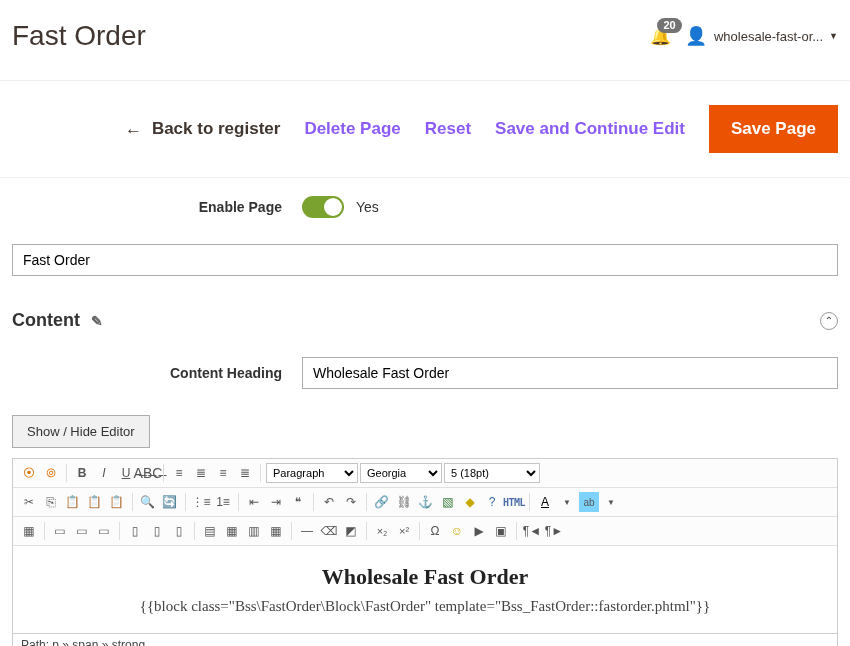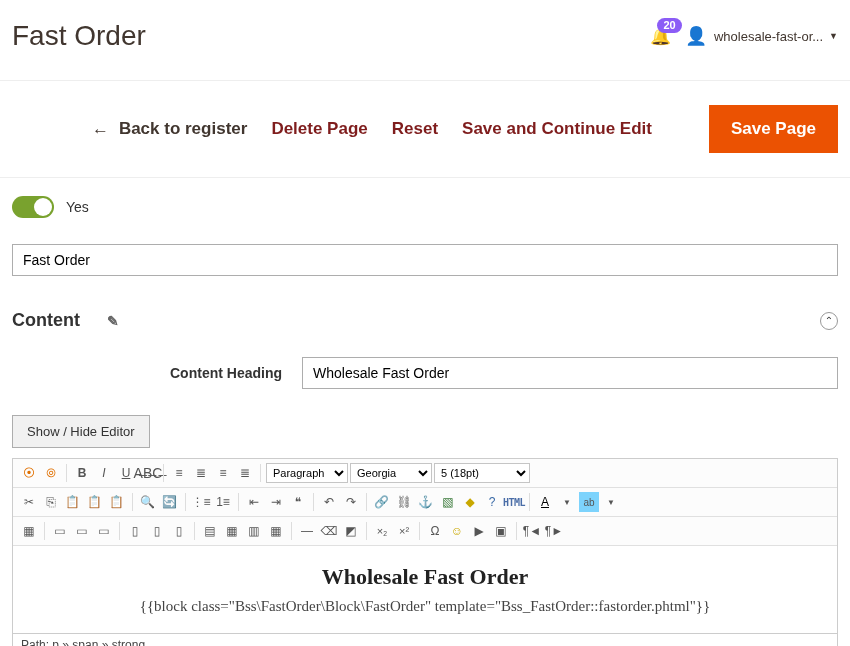--- a/index.html
+++ b/index.html
@@ -1,39 +1,39 @@
 <!DOCTYPE html>
 <html><head>
 <meta charset="utf-8">
 <style>
 * { box-sizing: border-box; margin: 0; padding: 0; }
 body { font-family: 'Helvetica Neue', Arial, sans-serif; background: #fff; color: #333; font-size: 14px; width: 850px; }
 .header { display: flex; justify-content: space-between; align-items: center; padding: 20px 12px 28px 12px; border-bottom: 1px solid #eee; }
 .page-title { font-size: 28px; font-weight: 400; color: #41362f; }
 .header-right { display: flex; align-items: center; gap: 14px; }
 .bell-wrap { position: relative; font-size: 17px; color: #41362f; }
-.badge { position: absolute; top: -8px; left: 7px; background: #8b5cf6; color: #fff; font-size: 11px; border-radius: 9px; padding: 0 6px; line-height: 15px; font-weight: 600; }
+.badge { position: absolute; top: -8px; left: 7px; background: #737373; color: #fff; font-size: 11px; border-radius: 9px; padding: 0 6px; line-height: 15px; font-weight: 600; }
 .user-wrap { display: flex; align-items: center; gap: 6px; color: #41362f; font-size: 13px; }
 .user-ico { font-size: 18px; }
 .caret { font-size: 9px; }
 .actions-bar { display: flex; align-items: center; justify-content: flex-end; gap: 24px; padding: 24px 12px; border-bottom: 1px solid #eee; }
 .back-link { display: flex; align-items: center; gap: 10px; font-size: 17px; color: #41362f; font-weight: 600; cursor: pointer; }
-.action-tbtn { font-size: 17px; font-weight: 600; color: #7f1d1d; background: none; border: none; cursor: pointer; }
-.action-save { background: #eb5202; color: #fff; border: none; font-size: 17px; font-weight: 600; padding: 14px 22px; cursor: pointer; margin-left: 33px; }
+.action-tbtn { font-size: 17px; font-weight: 600; color: #8b5cf6; background: none; border: none; cursor: pointer; }
+.action-save { background: #eb5202; color: #fff; border: none; font-size: 17px; font-weight: 600; padding: 14px 22px; cursor: pointer; }
 .form-area { padding: 18px 12px 0 12px; }
 .form-row { display: flex; align-items: center; margin-bottom: 26px; }
 .form-label { width: 290px; text-align: right; padding-right: 20px; font-size: 14px; color: #333; font-weight: 600; }
 .req { color: #e22626; margin-left: 4px; }
 .form-field { flex: 1; }
 input.text { width: 100%; border: 1px solid #adadad; padding: 7px 10px; font-size: 14px; }
 .toggle-wrap { display: flex; align-items: center; gap: 12px; }
 .toggle { width: 42px; height: 22px; background: #79a22e; border-radius: 11px; position: relative; cursor: pointer; }
 .toggle-knob { position: absolute; right: 2px; top: 2px; width: 18px; height: 18px; background: #fff; border-radius: 50%; }
 .section-head { display: flex; justify-content: space-between; align-items: center; padding: 8px 0; margin-bottom: 18px; }
-.section-title { font-size: 18px; font-weight: 600; color: #333; display: flex; align-items: center; gap: 27px; }
+.section-title { font-size: 18px; font-weight: 600; color: #333; display: flex; align-items: center; gap: 11px; }
 .pencil { font-size: 14px; color: #666; }
 .collapse-ico { width: 18px; height: 18px; border: 1px solid #999; border-radius: 50%; display: flex; align-items: center; justify-content: center; font-size: 10px; cursor: pointer; }
 .show-hide { border: 1px solid #adadad; background: #f1f1f1; padding: 8px 14px; font-size: 13px; cursor: pointer; margin: 0 0 10px 0; color:#333; }
 .editor { border: 1px solid #ccc; margin-bottom: 0; }
 .tb-row { display: flex; flex-wrap: wrap; align-items: center; gap: 2px; padding: 4px 6px; border-bottom: 1px solid #e0e0e0; background: #fcfcfc; }
 .tb-btn { width: 20px; height: 20px; display: inline-flex; align-items: center; justify-content: center; font-size: 12px; color: #555; cursor: pointer; border: 1px solid transparent; }
 .tb-sep { width: 1px; height: 18px; background: #ddd; margin: 0 3px; }
 .tb-sel { font-size: 11px; border: 1px solid #c5c5c5; height: 20px; padding: 0 2px; background: #fff; }
 .editor-body { min-height: 80px; padding: 18px 10px; text-align: center; font-family: Georgia, serif; }
 .editor-h { font-size: 22px; font-weight: 700; color: #222; margin-bottom: 8px; }
@@ -68,20 +68,21 @@
   </div>
   <button class="action-tbtn">Delete Page</button>
   <button class="action-tbtn">Reset</button>
   <button class="action-tbtn">Save and Continue Edit</button>
   <button class="action-save">Save Page</button>
 </div>
 
 <div class="form-area">
 
   <div class="form-row">
+    <div class="form-label">Enable Page</div>
     <div class="form-field toggle-wrap">
       <div class="toggle">
         <div class="toggle-knob"></div>
       </div>
       <span>Yes</span>
     </div>
   </div>
 
   <div class="form-row">
     <div class="form-field">
@@ -116,21 +117,21 @@
       <span class="tb-btn" style="font-weight:700">B</span>
       <span class="tb-btn" style="font-style:italic">I</span>
       <span class="tb-btn" style="text-decoration:underline">U</span>
       <span class="tb-btn" style="font-size:14px">A̶B̶C̶</span>
       <span class="tb-sep"></span>
       <span class="tb-btn">≡</span>
       <span class="tb-btn">≣</span>
       <span class="tb-btn">≡</span>
       <span class="tb-btn">≣</span>
       <span class="tb-sep"></span>
-      <select class="tb-sel" style="width:82px"><option>Paragraph</option></select>
+      <select class="tb-sel" style="width:92px"><option>Paragraph</option></select>
       <select class="tb-sel" style="width:82px"><option>Georgia</option></select>
       <select class="tb-sel" style="width:96px"><option>5 (18pt)</option></select>
     </div>
     <div class="tb-row">
       <span class="tb-btn">✂</span>
       <span class="tb-btn">⎘</span>
       <span class="tb-btn">📋</span>
       <span class="tb-btn">📋</span>
       <span class="tb-btn">📋</span>
       <span class="tb-sep"></span>

